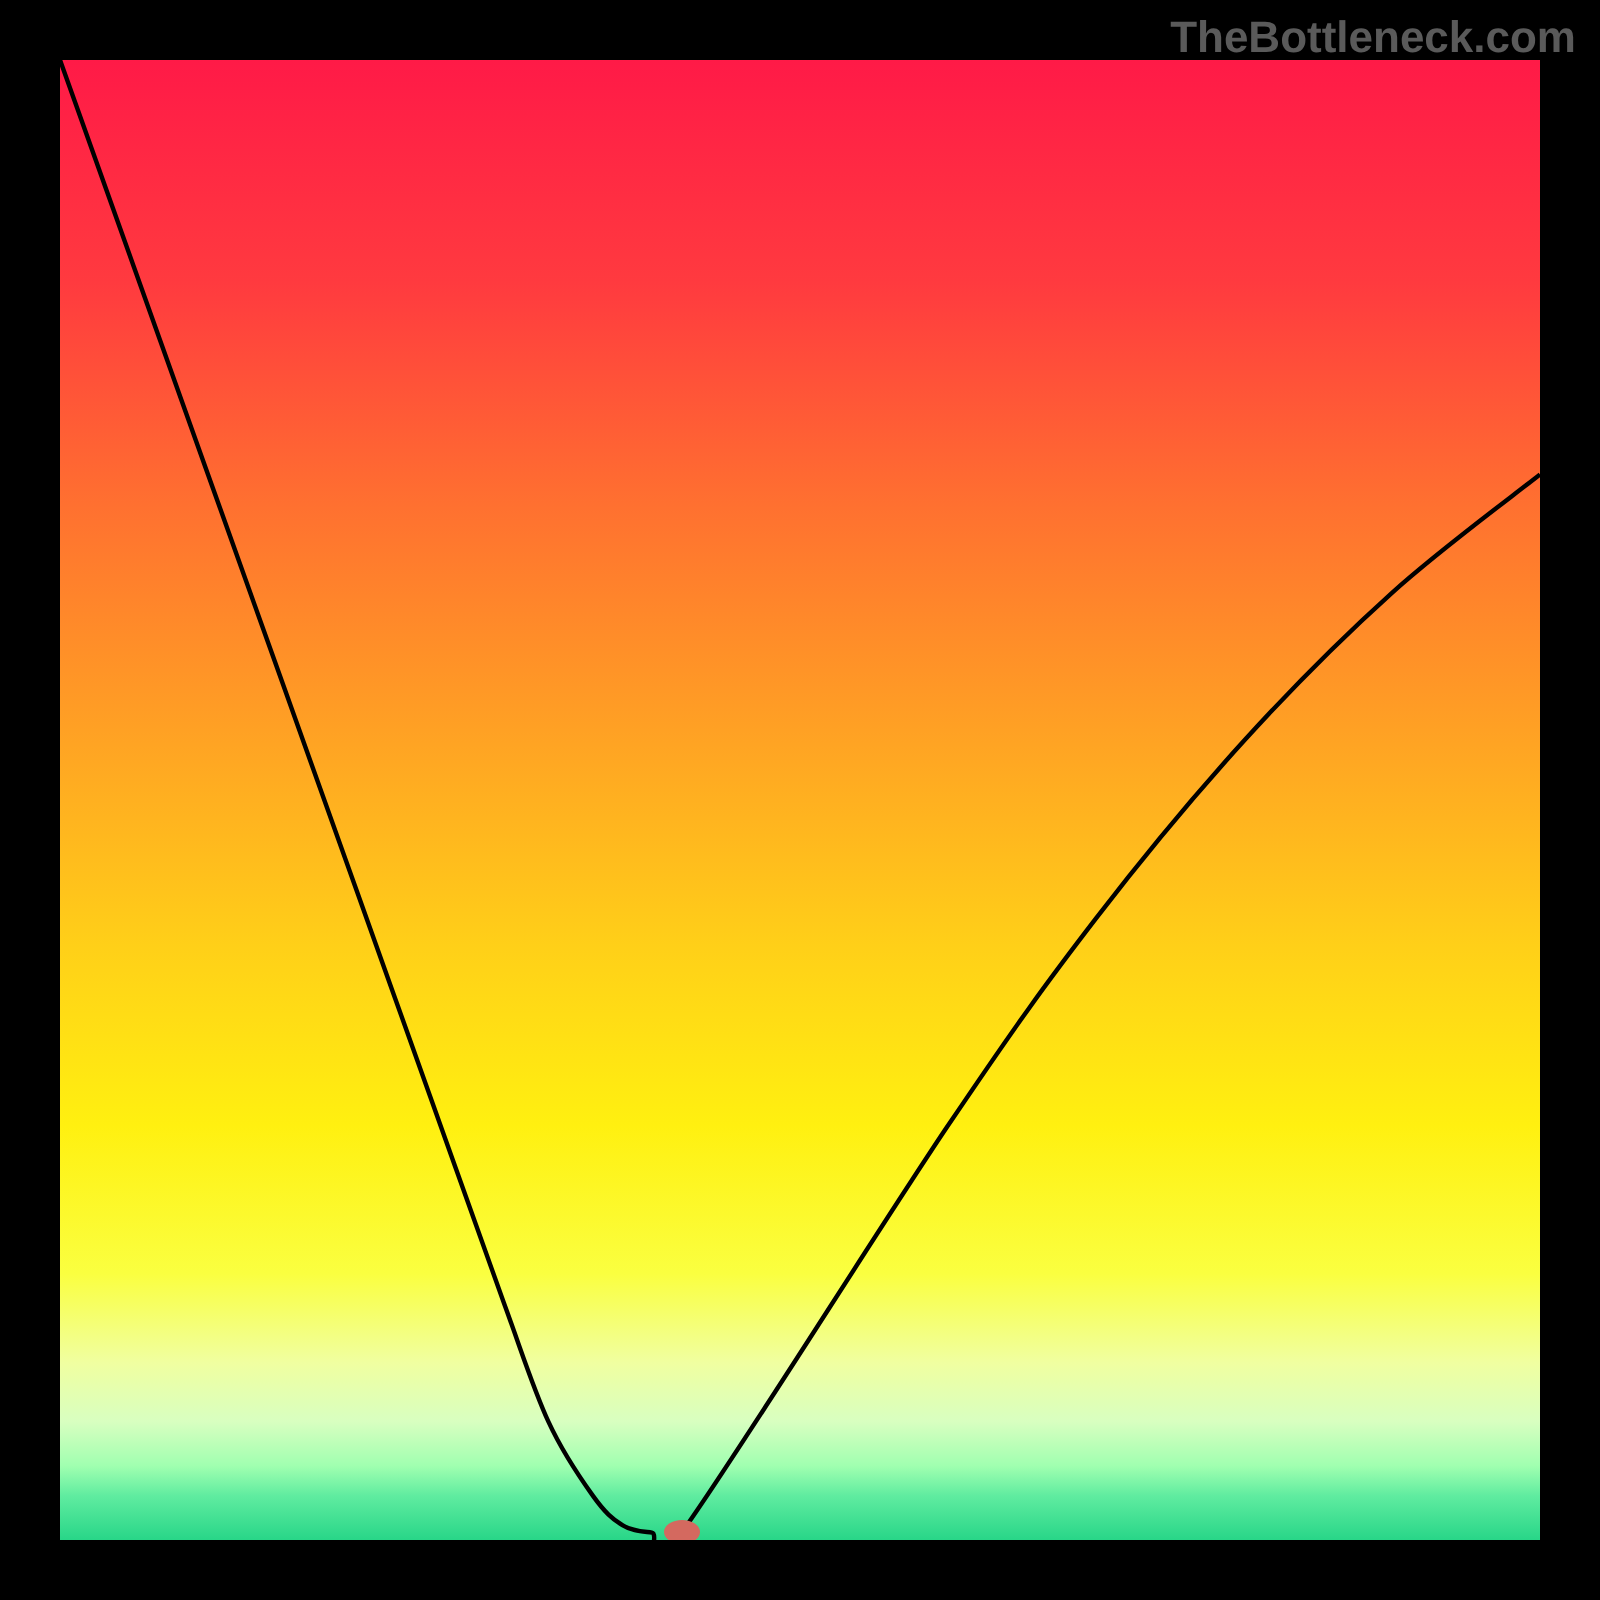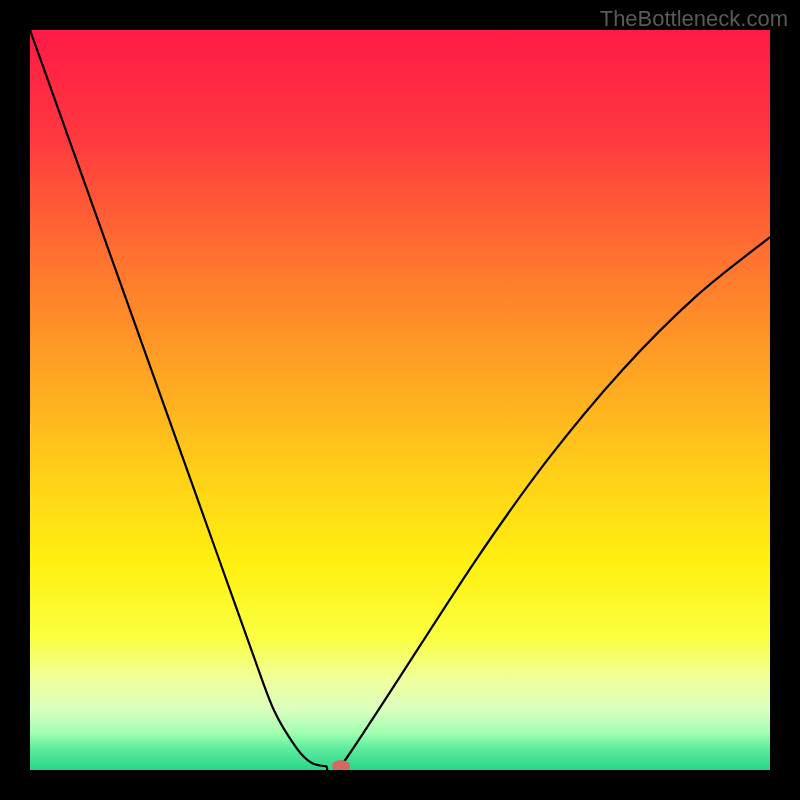--- a/index.html
+++ b/index.html
@@ -9,21 +9,21 @@
     background: #000;
     position: relative;
     font-family: Arial, sans-serif;
   }
   .watermark {
     position: absolute;
     top: 6px;
     right: 12px;
     color: #5a5a5a;
     font-size: 22px;
-    font-weight: 400;
+    font-weight: 700;
     z-index: 10;
   }
   .plot-area {
     position: absolute;
     left: 30px;
     top: 30px;
     width: 740px;
     height: 740px;
     overflow: hidden;
   }

